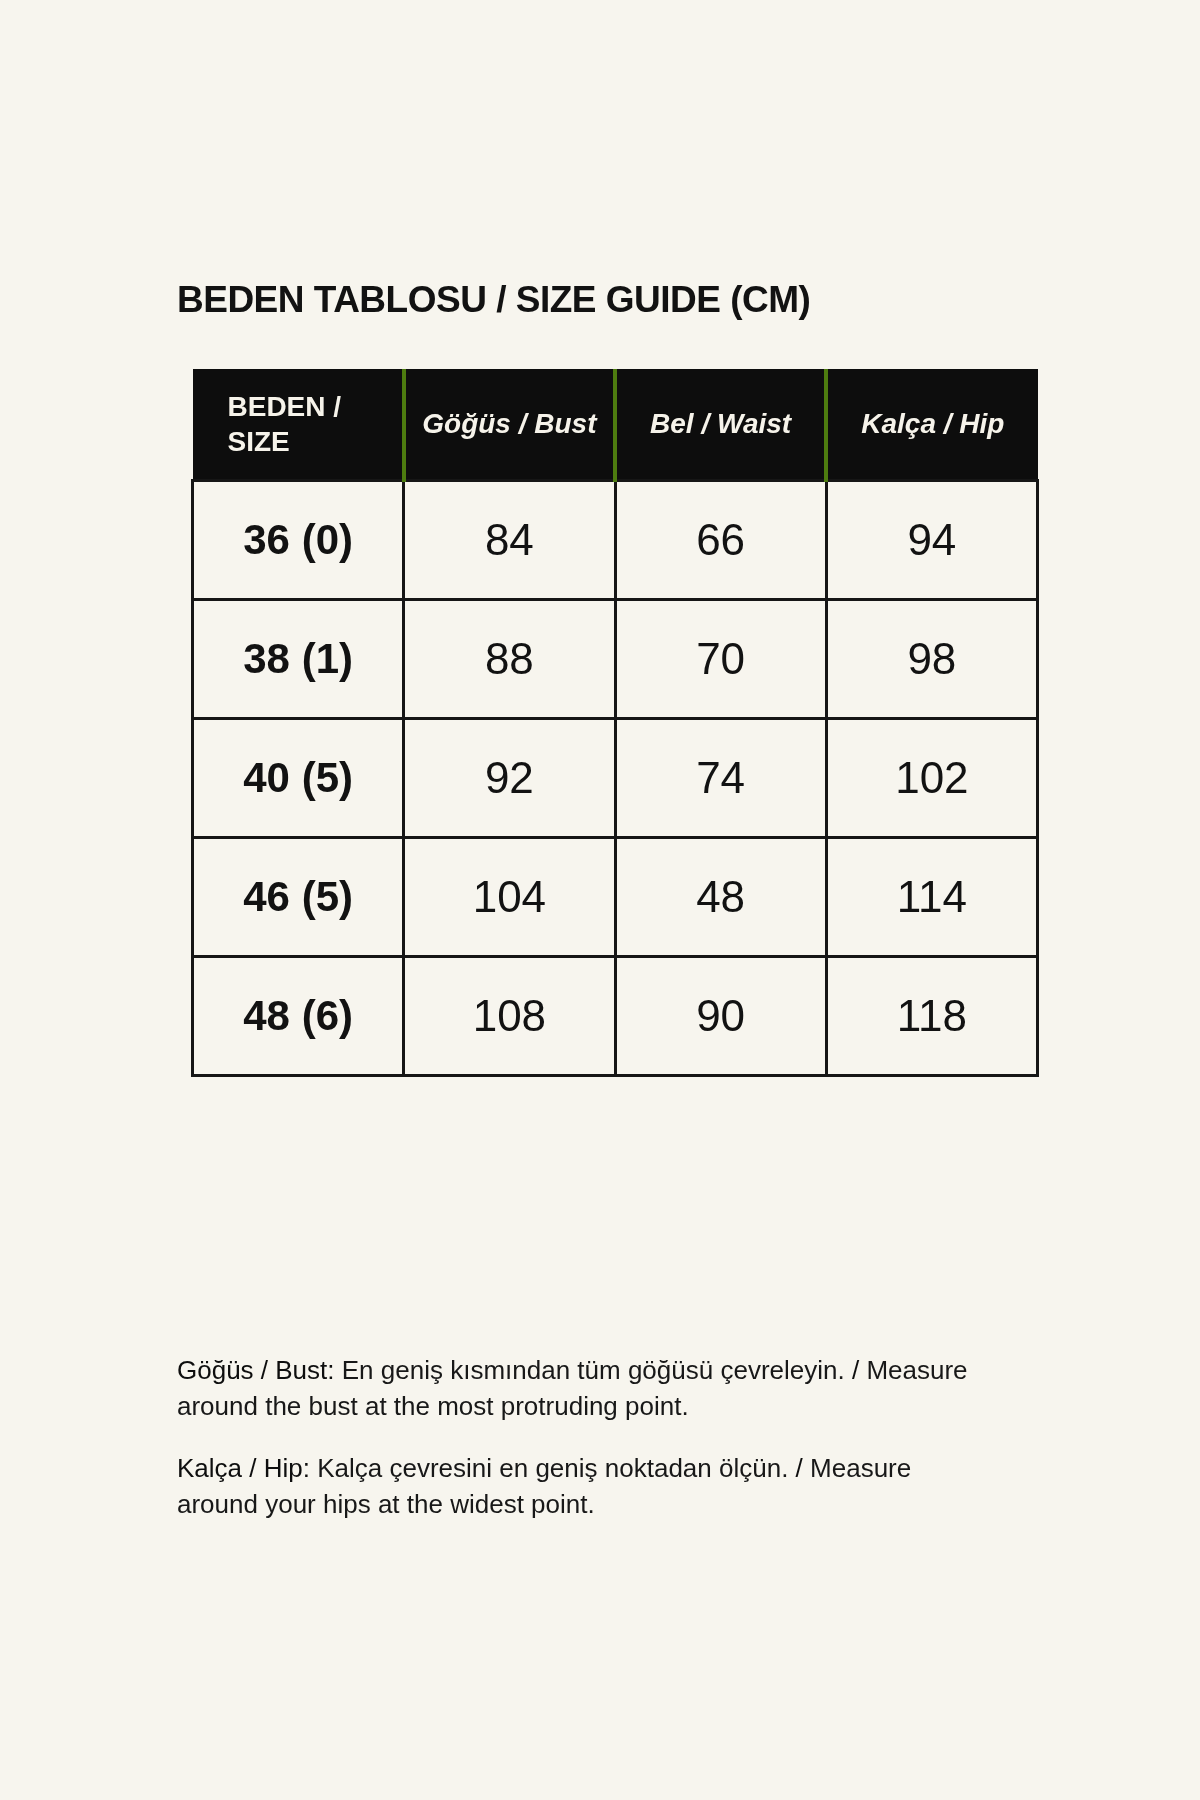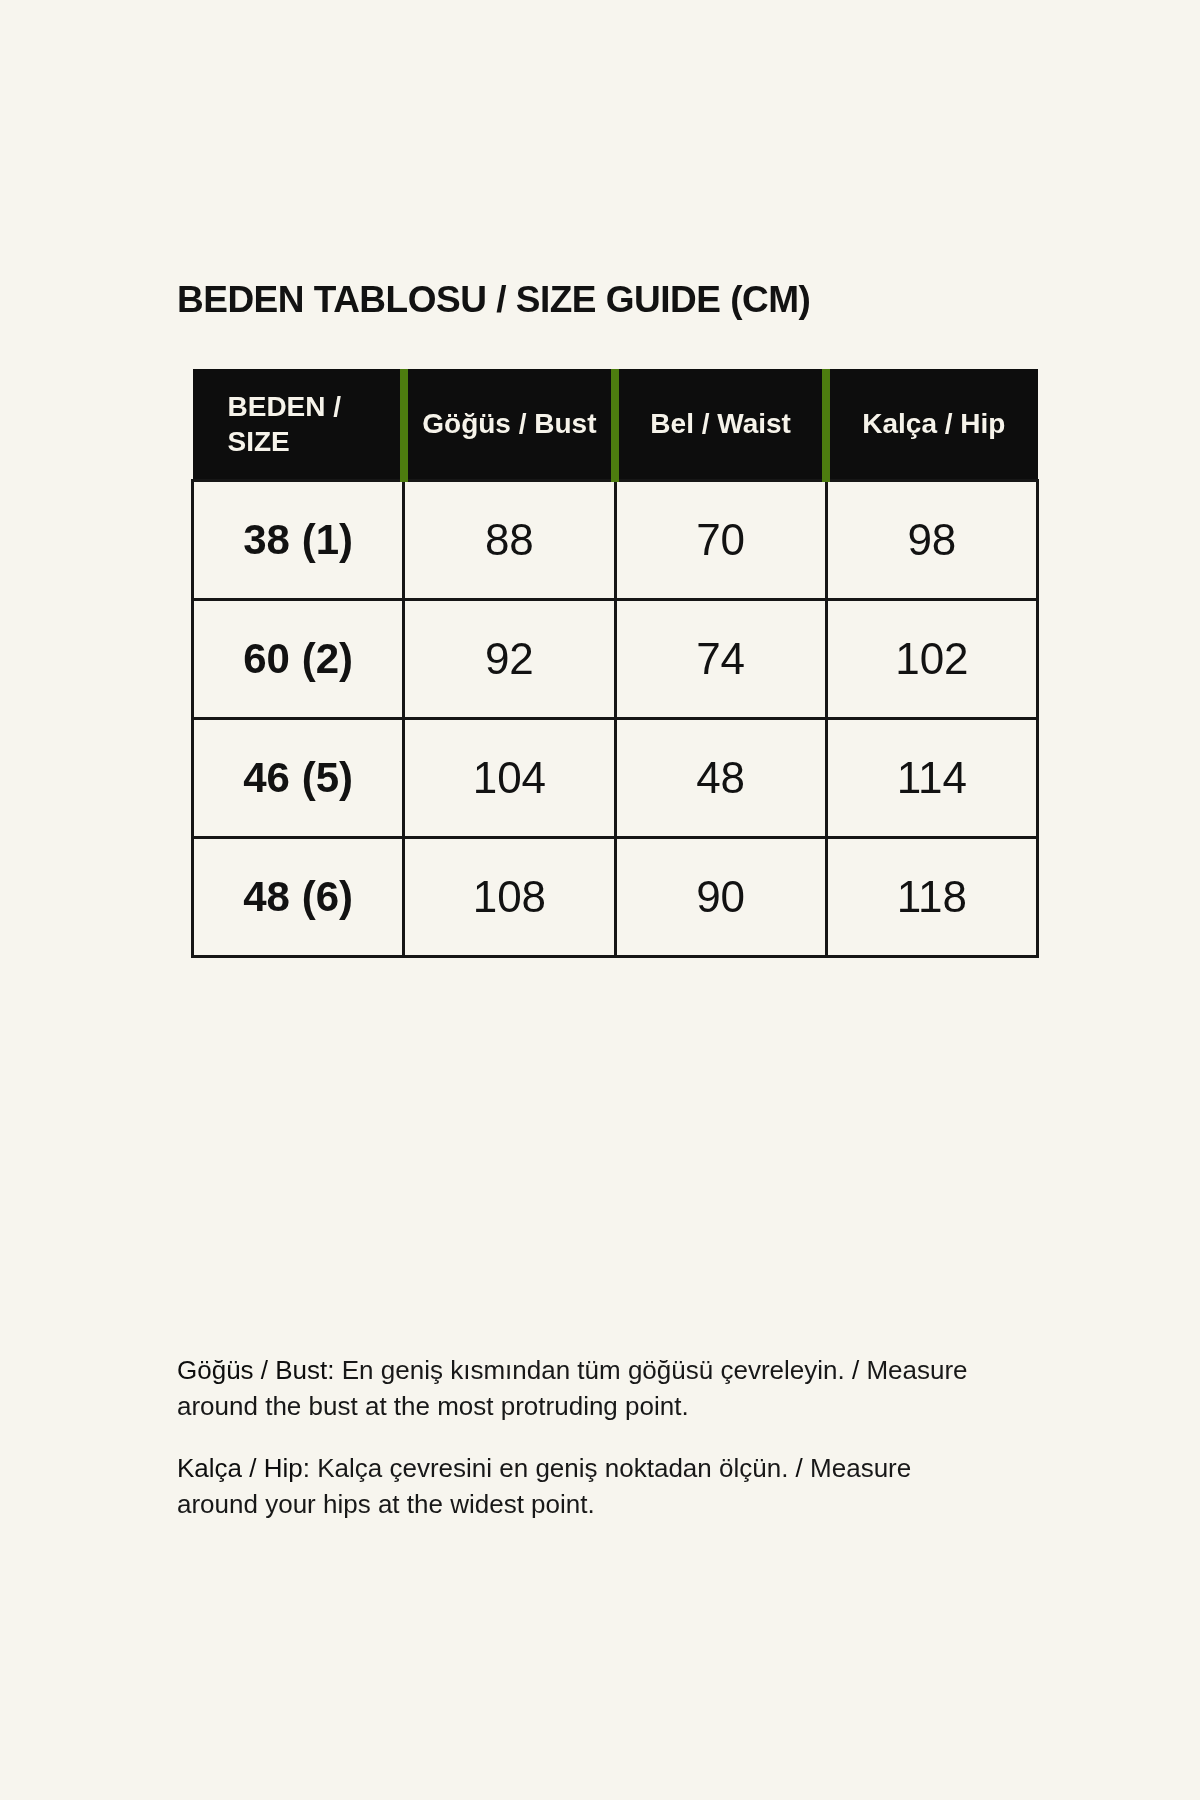--- a/index.html
+++ b/index.html
@@ -45,21 +45,22 @@
     box-sizing: border-box;
     background: #0d0d0d;
     color: #f6f3ea;
     font-size: 28px;
     font-weight: bold;
     text-align: center;
     vertical-align: middle;
     padding: 0;
   }
   .size-table th + th {
-    border-left: 8px solid #4d7c0f;
+    border-left: 4px solid #4d7c0f;
+    font-style: italic;
   }
   .size-table th.size-col {
     text-align: left;
     padding-left: 35px;
   }
   .size-table th .th-line {
     display: block;
     line-height: 35px;
   }
   .size-table td {
@@ -113,27 +114,33 @@
           <span class="th-line">BEDEN /</span>
           <span class="th-line">SIZE</span>
         </th>
         <th>Göğüs / Bust</th>
         <th>Bel / Waist</th>
         <th>Kalça / Hip</th>
       </tr>
     </thead>
     <tbody>
       <tr>
+        <td class="size-col">36 (0)</td>
+        <td>84</td>
+        <td>66</td>
+        <td>94</td>
+      </tr>
+      <tr>
         <td class="size-col">38 (1)</td>
         <td>88</td>
         <td>70</td>
         <td>98</td>
       </tr>
       <tr>
-        <td class="size-col">60 (2)</td>
+        <td class="size-col">40 (5)</td>
         <td>92</td>
         <td>74</td>
         <td>102</td>
       </tr>
       <tr>
         <td class="size-col">46 (5)</td>
         <td>104</td>
         <td>48</td>
         <td>114</td>
       </tr>

